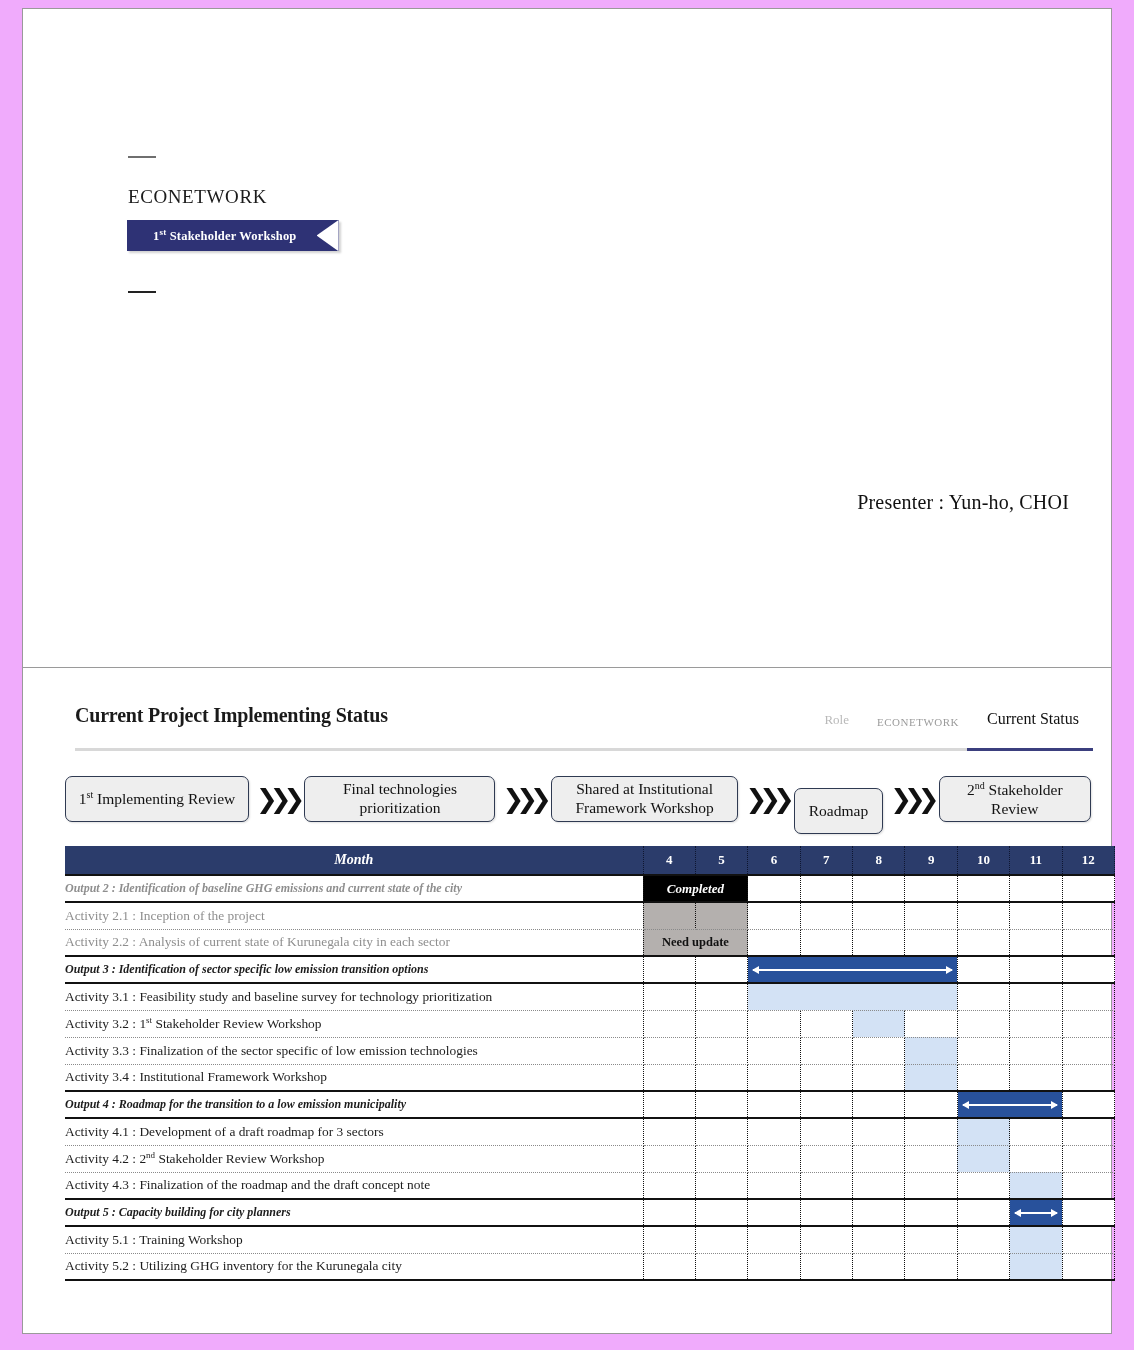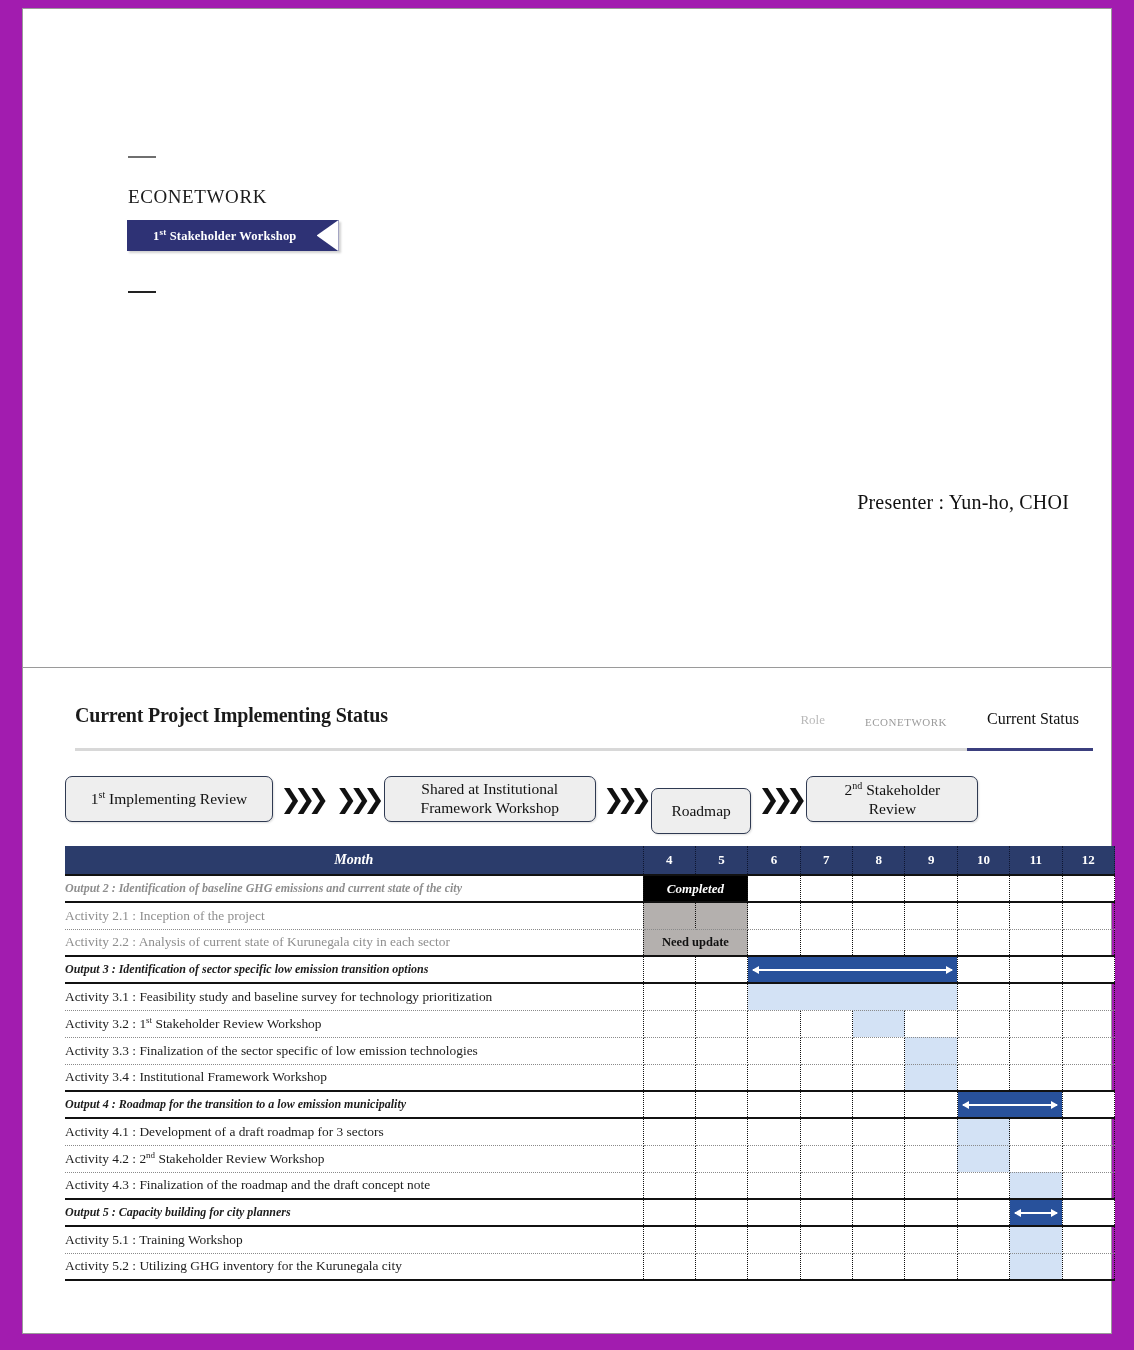--- a/index.html
+++ b/index.html
@@ -5,21 +5,21 @@
   * { box-sizing: border-box; }
   html, body {
     margin: 0; padding: 0;
     background: #ffffff;
     font-family: "Liberation Serif", serif;
   }
   .page {
     position: relative;
     width: 1134px;
     height: 1350px;
-    background: #a21caf;
+    background: #f0abfc;
     overflow: hidden;
   }
 
   
   .slide1 {
     position: absolute;
     left: 22px; top: 8px;
     width: 1090px; height: 660px;
     border: 1px solid #9a9a9a;
     background: #fff;
@@ -100,21 +100,21 @@
     font-size: 20px;
     font-weight: bold;
     color: #1a1a1a;
     letter-spacing: -0.2px;
   }
   .crumbs {
     position: absolute;
     right: 0; top: 6px;
     display: flex;
     align-items: flex-end;
-    gap: 12px;
+    gap: 0px;
   }
   .crumb {
     font-size: 13px;
     padding: 0 14px 7px 14px;
     color: #b9b9b9;
     white-space: nowrap;
   }
   .crumb.faint { color: #9b9b9b; font-size: 11px; letter-spacing:.5px;}
   .crumb.active {
     color: #111;
@@ -275,20 +275,23 @@
       </div>
       <div class="header-rule"></div>
       <div class="header-rule-active"></div>
     </div>
 
     <div class="flow">
       <div class="flowbox fb1">
         <span><span>1</span><sup>st</sup><span> Implementing Review</span></span>
       </div>
       <div class="chev">❯❯❯</div>
+      <div class="flowbox fb2">
+        <span><span>Final technologies</span><br><span>prioritization</span></span>
+      </div>
       <div class="chev">❯❯❯</div>
       <div class="flowbox fb3">
         <span><span>Shared at Institutional</span><br><span>Framework Workshop</span></span>
       </div>
       <div class="chev">❯❯❯</div>
       <div class="flowbox fb4">
         <span>Roadmap</span>
       </div>
       <div class="chev">❯❯❯</div>
       <div class="flowbox fb5">

